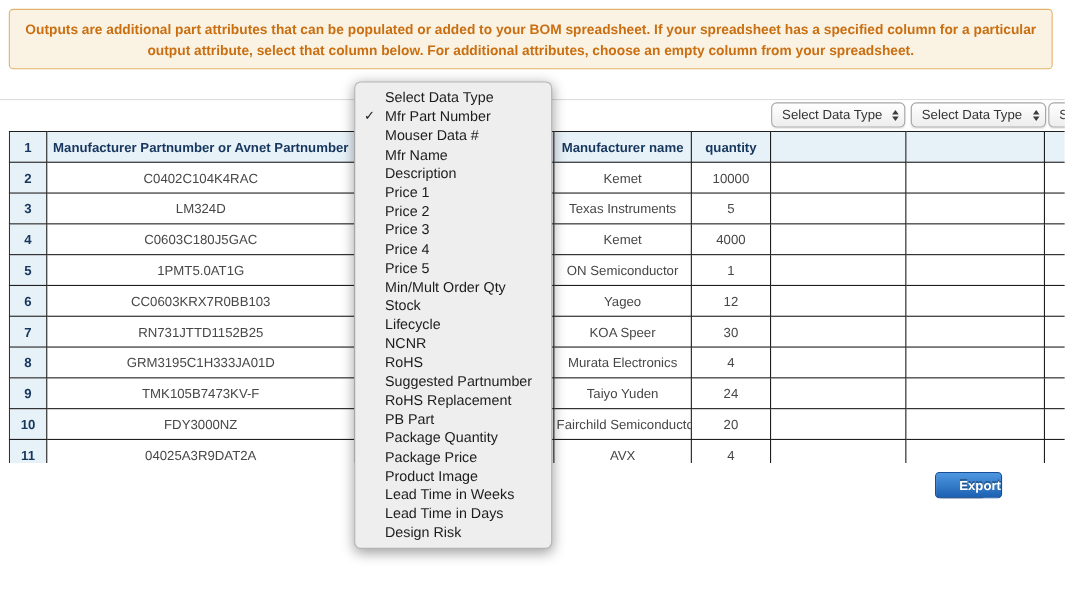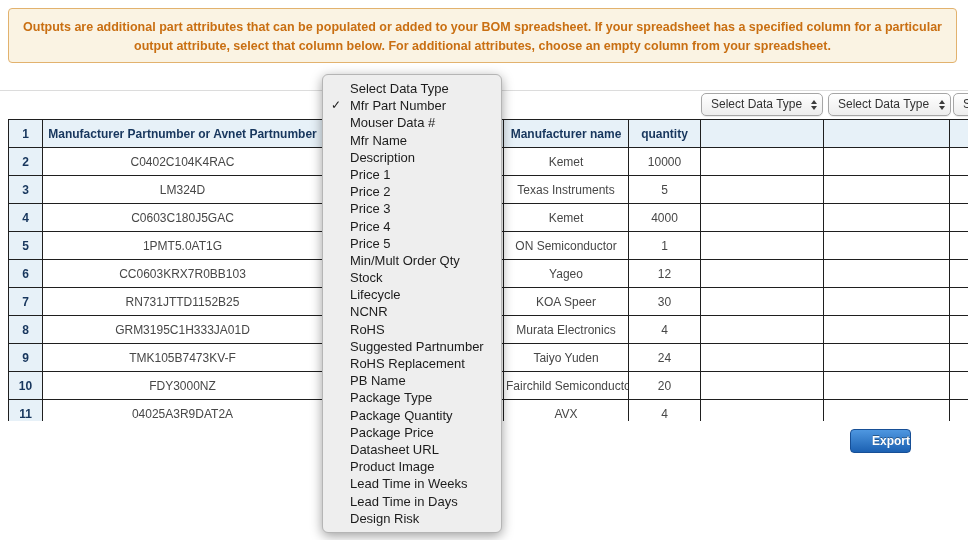--- a/index.html
+++ b/index.html
@@ -329,25 +329,23 @@
   <div class="mi">Price 3</div>
   <div class="mi">Price 4</div>
   <div class="mi">Price 5</div>
   <div class="mi">Min/Mult Order Qty</div>
   <div class="mi">Stock</div>
   <div class="mi">Lifecycle</div>
   <div class="mi">NCNR</div>
   <div class="mi">RoHS</div>
   <div class="mi">Suggested Partnumber</div>
   <div class="mi">RoHS Replacement</div>
-  <div class="mi">PB Name</div>
-  <div class="mi">Package Type</div>
+  <div class="mi">PB Part</div>
   <div class="mi">Package Quantity</div>
   <div class="mi">Package Price</div>
-  <div class="mi">Datasheet URL</div>
   <div class="mi">Product Image</div>
   <div class="mi">Lead Time in Weeks</div>
   <div class="mi">Lead Time in Days</div>
   <div class="mi">Design Risk</div>
 </div>
 
 <div class="btn btn-back">Back</div>
 <div class="btn btn-export">Export</div>
 
 </body></html>

